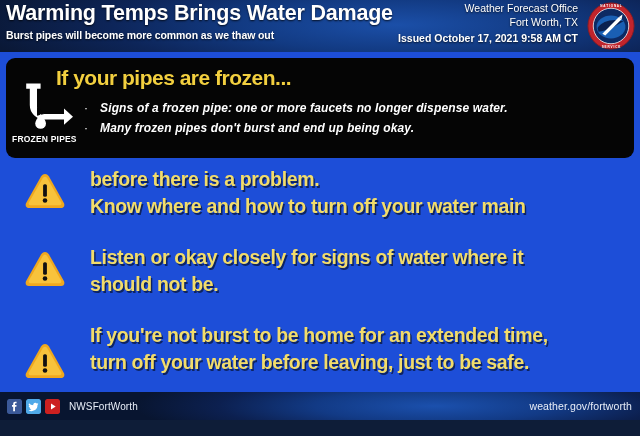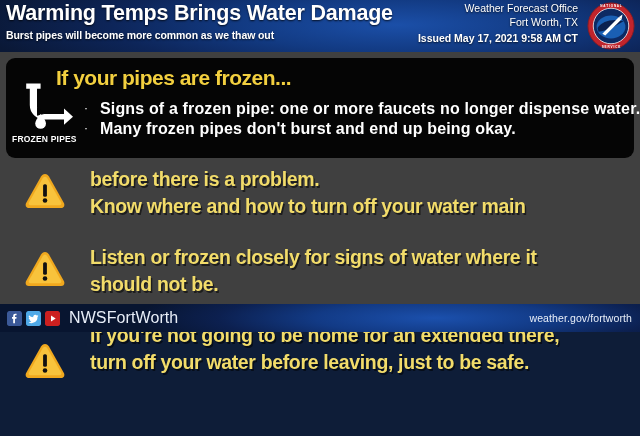--- a/index.html
+++ b/index.html
@@ -4,22 +4,22 @@
 <style>
   * { margin:0; padding:0; box-sizing:border-box; }
   html, body {
     width:640px; height:436px;
     background:#0e1d38;
     font-family:"Liberation Sans", sans-serif;
     overflow:hidden;
   }
   #infographic {
     position:relative;
-    width:640px; height:332px;
-    background:#404040;
+    width:640px; height:420px;
+    background:#1d4ed8;
   }
 
   
   .header {
     position:absolute; left:0; top:0; width:640px; height:52px;
     background:
       radial-gradient(ellipse 420px 70px at 62% 48%, #1b4fa8 0%, #123a82 38%, #0d2559 68%, #0a1836 100%),
       linear-gradient(90deg,#0b1a3a 0%, #102a5e 45%, #1a4d9e 62%, #0e2350 85%, #0a1730 100%);
     overflow:hidden;
   }
@@ -77,22 +77,22 @@
   .bullets { position:absolute; left:78px; top:42px; width:548px; }
   .bullet-row {
     display:flex; align-items:flex-start;
     line-height:17px; margin-bottom:3px;
   }
   .bullet-dot {
     width:16px; flex:0 0 16px; color:#ffffff;
     font-size:12px; line-height:17px; text-align:left;
   }
   .bullet-text {
-    color:#ffffff; font-size:16px; font-weight:bold;
-    letter-spacing:0.15px; line-height:17px; white-space:nowrap;
+    color:#ffffff; font-size:12px; font-weight:bold;
+    letter-spacing:0.15px; line-height:17px; white-space:nowrap;font-style:italic;
   }
 
   
   .warnings {
     position:absolute; left:0; top:166px; width:640px; height:240px;
   }
   .warn-row {
     position:absolute; left:0; width:640px;
     display:flex; align-items:flex-start;
   }
@@ -119,21 +119,21 @@
     background:
       radial-gradient(ellipse 300px 40px at 68% 50%, #1b50ad 0%, #123a85 40%, #0c2050 72%, #081530 100%),
       linear-gradient(90deg,#07122a 0%, #0d2353 50%, #1a4ea0 68%, #0b1c40 88%, #060f24 100%);
     display:flex; align-items:center;
   }
   .social-group {
     display:flex; align-items:center; margin-left:7px; gap:4px;
   }
   .sicon { width:15px; height:15px; display:block; border-radius:2px; }
   .handle {
-    color:#e8eef8; font-size:16px; margin-left:5px;
+    color:#e8eef8; font-size:10px; margin-left:5px;
     letter-spacing:0.1px; white-space:nowrap;
   }
   .weblink {
     position:absolute; right:8px;
     color:#e8eef8; font-size:10.5px; letter-spacing:0.1px;
     white-space:nowrap;
   }
 </style>
 </head>
 <body>
@@ -141,21 +141,21 @@
 <div id="infographic">
 
   <div class="header">
     <div class="header-left">
       <div class="hdr-title">Warming Temps Brings Water Damage</div>
       <div class="hdr-sub">Burst pipes will become more common as we thaw out</div>
     </div>
     <div class="header-right">
       <div class="wfo-line">Weather Forecast Office</div>
       <div class="wfo-line">Fort Worth, TX</div>
-      <div class="issued-line">Issued May 17, 2021 9:58 AM CT</div>
+      <div class="issued-line">Issued October 17, 2021 9:58 AM CT</div>
     </div>
     <svg class="nws-logo" viewBox="0 0 50 50">
       <circle cx="25" cy="25" r="24" fill="#c0242c"></circle>
       <circle cx="25" cy="25" r="18.5" fill="#0d2a63"></circle>
       <ellipse cx="25" cy="26" rx="15" ry="12" fill="#1a5fb4"></ellipse>
       <path d="M11 27 C16 20, 26 17, 38 20 C30 25, 20 30, 12 31 Z" fill="#0a2050"></path>
       <path d="M33 16 L16 33 L19 35 L36 18 Z" fill="#ffffff"></path>
       <path d="M33 16 L36 18 L37 13 Z" fill="#ffffff"></path>
       <circle cx="25" cy="25" r="24" fill="none" stroke="#8d1b21" stroke-width="1"></circle>
       <circle cx="25" cy="25" r="18.5" fill="none" stroke="#ffffff" stroke-width="0.8"></circle>
@@ -211,36 +211,36 @@
     <div class="warn-row r1">
       <div class="warn-icon-cell">
         <svg class="warn-tri" viewBox="0 0 44 40">
           <path d="M22 2 C24 2 25.2 3.2 26 4.6 L42 33 C43 35.2 42 38 39 38 H5 C2 38 1 35.2 2 33 L18 4.6 C18.8 3.2 20 2 22 2 Z" fill="#f0a81e"></path>
           <path d="M22 5 C23.2 5 24 5.8 24.6 6.8 L39 32 C39.6 33.2 39 35 37.2 35 H6.8 C5 35 4.4 33.2 5 32 L19.4 6.8 C20 5.8 20.8 5 22 5 Z" fill="#f8c33c"></path>
           <rect x="20" y="13" width="4" height="13" rx="1.6" fill="#111111"></rect>
           <circle cx="22" cy="30" r="2.4" fill="#111111"></circle>
         </svg>
       </div>
       <div class="warn-text">
-        <span class="l">Listen or frozen closely for signs of water where it</span>
+        <span class="l">Listen or okay closely for signs of water where it</span>
         <span class="l">should not be.</span>
       </div>
     </div>
 
     <div class="warn-row r2">
       <div class="warn-icon-cell">
         <svg class="warn-tri" viewBox="0 0 44 40">
           <path d="M22 2 C24 2 25.2 3.2 26 4.6 L42 33 C43 35.2 42 38 39 38 H5 C2 38 1 35.2 2 33 L18 4.6 C18.8 3.2 20 2 22 2 Z" fill="#f0a81e"></path>
           <path d="M22 5 C23.2 5 24 5.8 24.6 6.8 L39 32 C39.6 33.2 39 35 37.2 35 H6.8 C5 35 4.4 33.2 5 32 L19.4 6.8 C20 5.8 20.8 5 22 5 Z" fill="#f8c33c"></path>
           <rect x="20" y="13" width="4" height="13" rx="1.6" fill="#111111"></rect>
           <circle cx="22" cy="30" r="2.4" fill="#111111"></circle>
         </svg>
       </div>
       <div class="warn-text">
-        <span class="l">If you're not going to be home for an extended there,</span>
+        <span class="l">If you're not burst to be home for an extended time,</span>
         <span class="l">turn off your water before leaving, just to be safe.</span>
       </div>
     </div>
   </div>
 
   <div class="footer">
     <div class="social-group">
       <svg class="sicon" viewBox="0 0 16 16">
         <rect width="16" height="16" rx="2" fill="#3b5998"></rect>
         <path d="M10.2 4.6H9.1c-.4 0-.6.25-.6.65V6.4h1.7l-.22 1.8H8.5V13H6.6V8.2H5.3V6.4h1.3V5c0-1.3.75-2.1 2.2-2.1h1.4z" fill="#ffffff"></path>

